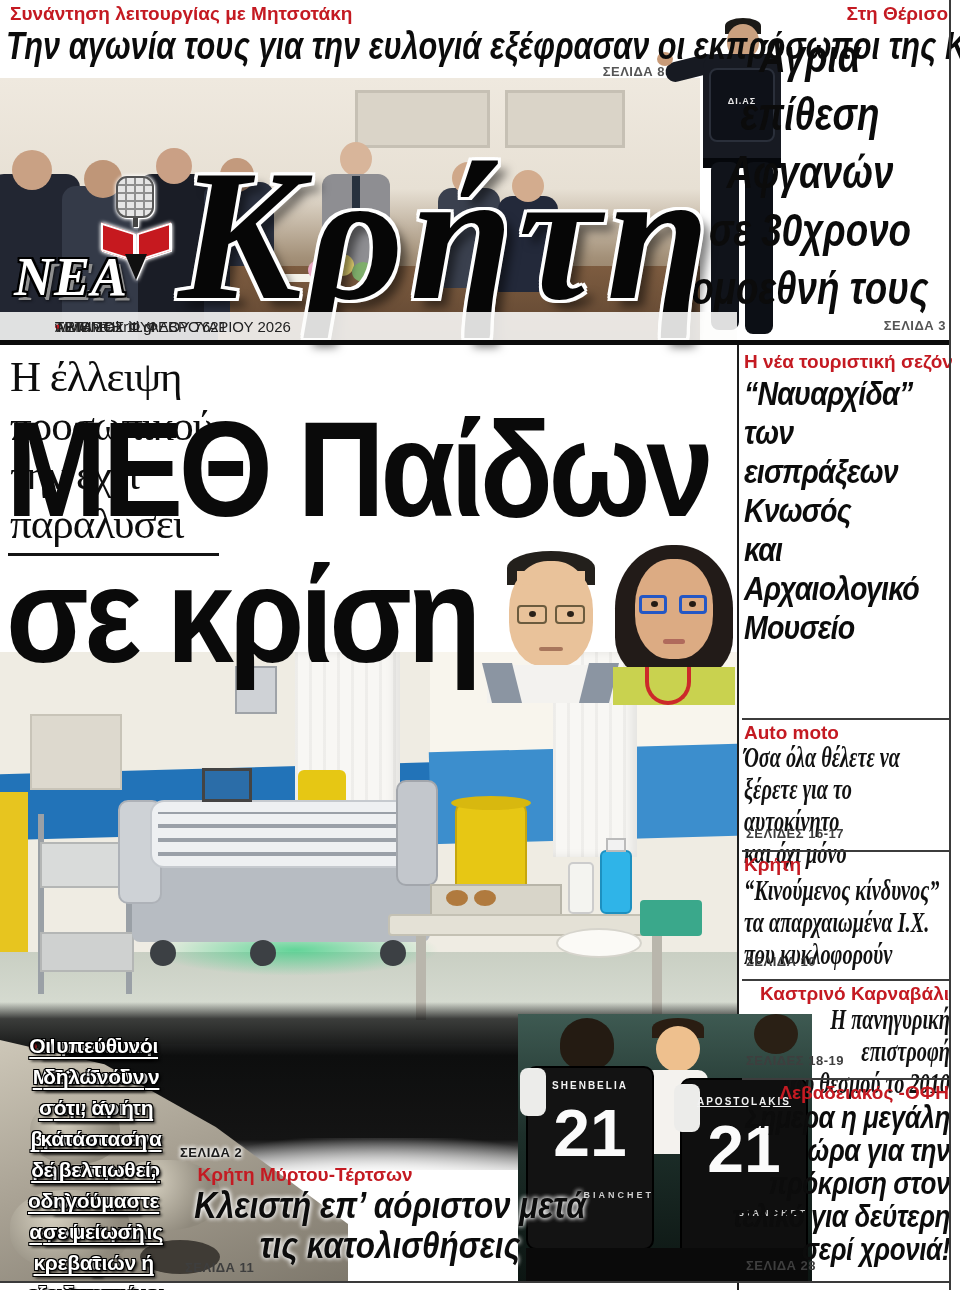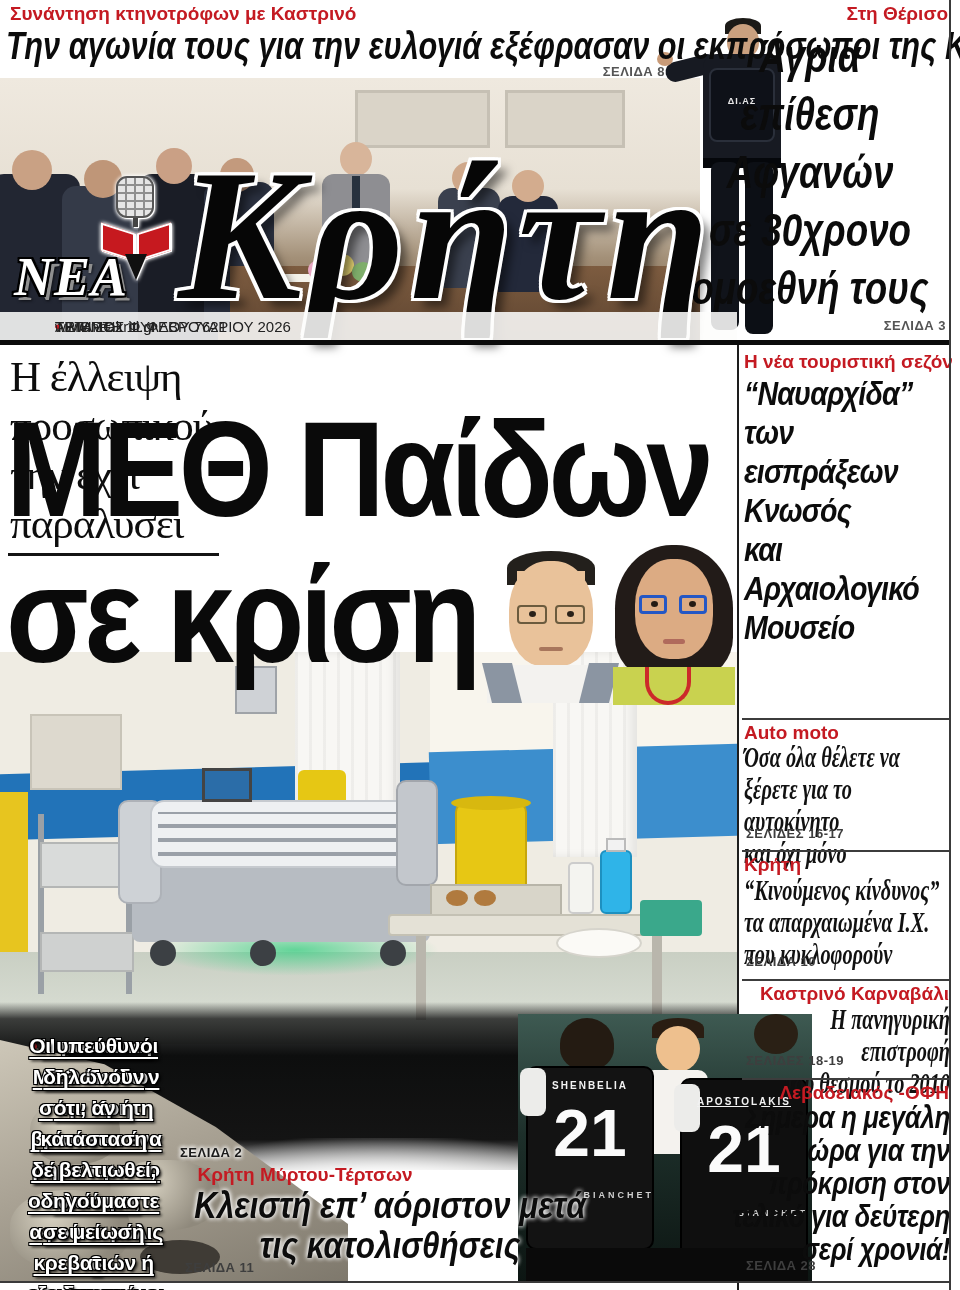--- a/index.html
+++ b/index.html
@@ -268,21 +268,21 @@
     <div class="p-arm"></div>
     <div class="p-hand"></div>
     <div class="p-torso"></div>
     <div class="p-vest"></div>
     <div class="p-vestlbl">ΔΙ.ΑΣ</div>
     <div class="p-belt"></div>
     <div class="p-legL"></div>
     <div class="p-legR"></div>
   </div>
 
-  <div class="kicker red tl-kicker">Συνάντηση κτηνοτρόφων με Καστρινό</div>
+  <div class="kicker red tl-kicker">Συνάντηση λειτουργίας με Μητσοτάκη</div>
   <div class="tl-head">Την αγωνία τους για την ευλογιά εξέφρασαν οι εκπρόσωποι της Κρήτης</div>
   <div class="pglbl tl-page">ΣΕΛΙΔΑ 8</div>
 
   <div class="kicker red rt-kicker">Στη Θέρισο</div>
   <div class="rt-head preline">Άγρια
 επίθεση
 Αφγανών
 σε 30χρονο
 ομοεθνή τους</div>
   <div class="pglbl rt-page">ΣΕΛΙΔΑ 3</div>

